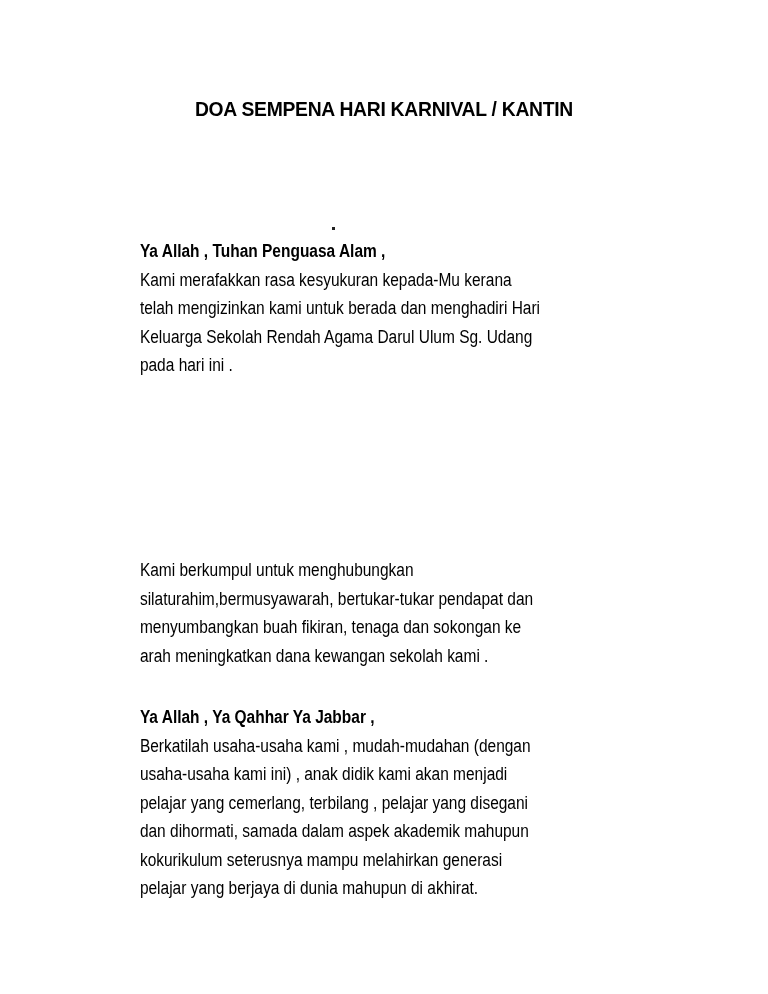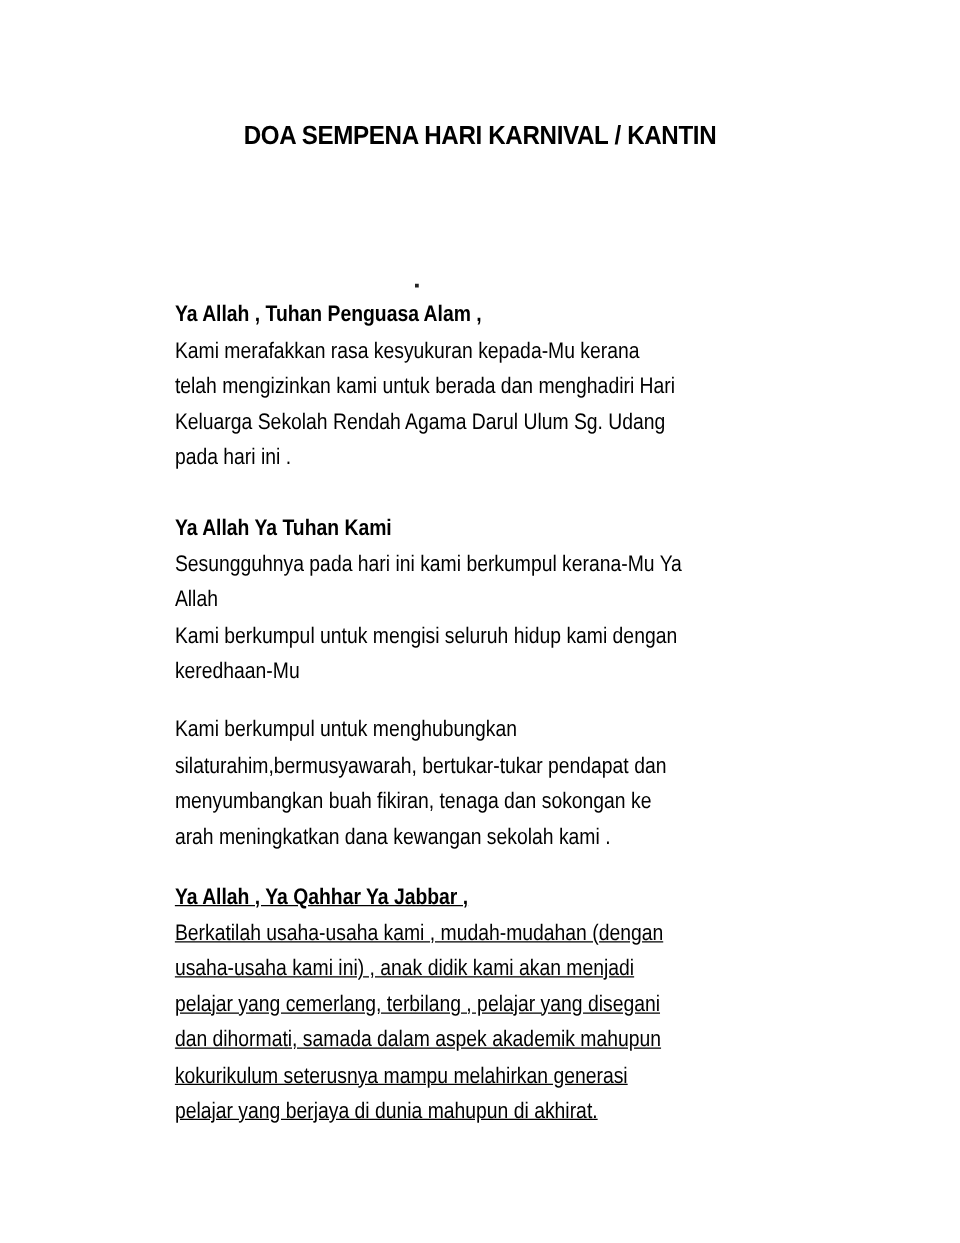--- a/index.html
+++ b/index.html
@@ -54,47 +54,40 @@
       display: block;
       white-space: nowrap;
       transform: scaleX(0.86);
       transform-origin: center;
     }
     .section .heading {
       font-weight: bold;
     }
     #sec1 { top: 237px; }
     #sec2 { top: 408px; }
-    #sec3 { top: 556px; margin-top: 13px; }
-    #sec4 { top: 703px; text-decoration: underline; }
+    #sec3 { top: 556px; }
+    #sec4 { top: 703px; }
   </style>
 </head>
 <body>
 
 <div class="page">
 
   <div class="title">DOA SEMPENA HARI KARNIVAL / KANTIN</div>
 
   <div class="dot"></div>
 
   <div class="section" id="sec1">
     <span class="line heading">Ya Allah , Tuhan Penguasa Alam ,</span>
     <span class="line">Kami merafakkan rasa kesyukuran kepada-Mu kerana</span>
     <span class="line">telah mengizinkan kami untuk berada dan menghadiri Hari</span>
     <span class="line">Keluarga Sekolah Rendah Agama Darul Ulum Sg. Udang</span>
     <span class="line">pada hari ini .</span>
   </div>
 
-  <div class="section" id="sec2">
-    <span class="line heading">Ya Allah Ya Tuhan Kami</span>
-    <span class="line">Sesungguhnya pada hari ini kami berkumpul kerana-Mu Ya</span>
-    <span class="line">Allah</span>
-    <span class="line">Kami berkumpul untuk mengisi seluruh hidup kami dengan</span>
-    <span class="line">keredhaan-Mu</span>
-  </div>
 
   <div class="section" id="sec3">
     <span class="line">Kami berkumpul untuk menghubungkan</span>
     <span class="line">silaturahim,bermusyawarah, bertukar-tukar pendapat dan</span>
     <span class="line">menyumbangkan buah fikiran, tenaga dan sokongan ke</span>
     <span class="line">arah meningkatkan dana kewangan sekolah kami .</span>
   </div>
 
   <div class="section" id="sec4">
     <span class="line heading">Ya Allah  , Ya Qahhar Ya Jabbar ,</span>

